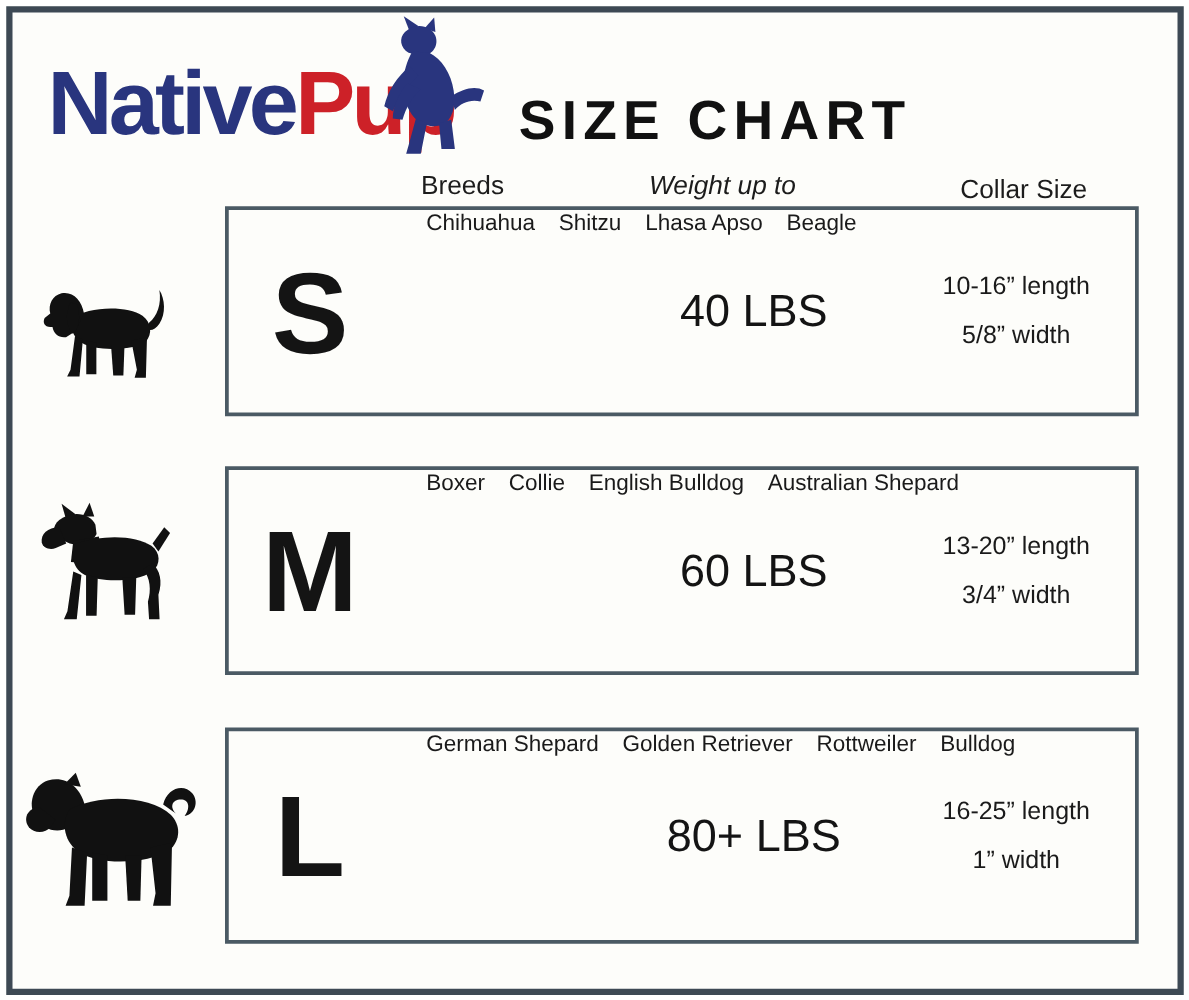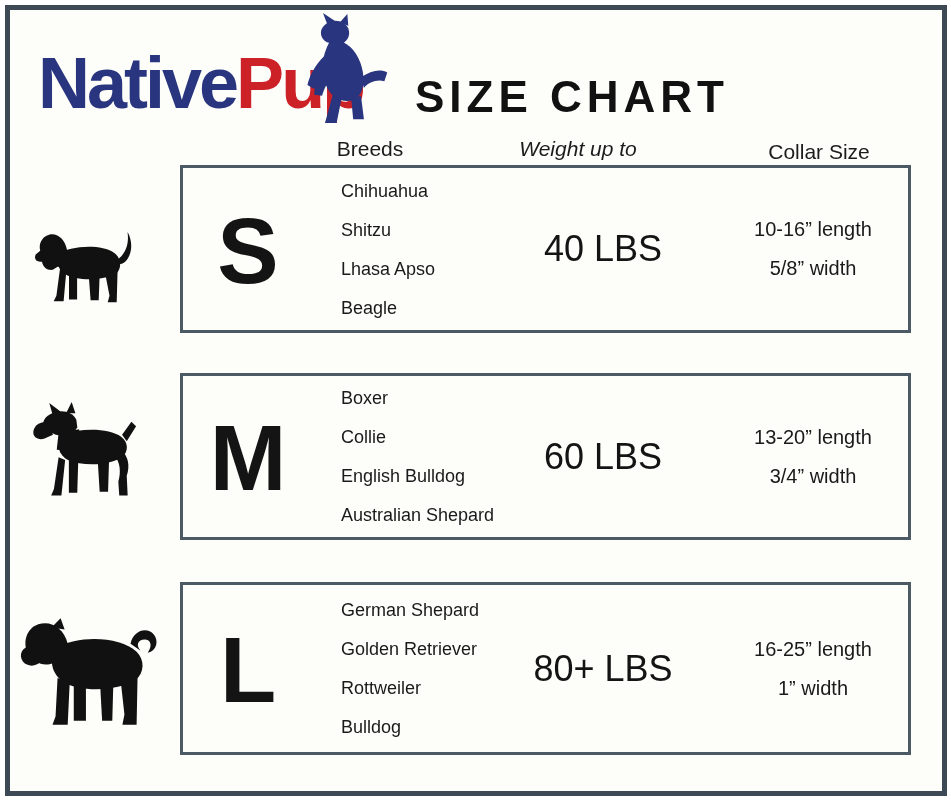--- a/index.html
+++ b/index.html
@@ -40,21 +40,21 @@
   .box-s{top:165px;height:168px;}
   .box-m{top:373px;height:167px;}
   .box-l{top:582px;height:173px;}
   .size-letter{
     position:absolute;left:15px;top:0;width:100px;height:100%;
     display:flex;align-items:center;justify-content:center;
     font-size:92px;font-weight:900;color:#141414;padding-top:4px;box-sizing:border-box;
   }
   .breed-list{
     position:absolute;left:158px;top:0;height:100%;
-    display:flex;flex-direction:column;justify-content:center;gap:19px;
+    display:flex;flex-direction:row;justify-content:center;gap:19px;
   }
   .breed-item{font-size:18px;line-height:20px;color:#1a1a1a;}
   .weight-cell{
     position:absolute;left:320px;width:200px;height:100%;
     display:flex;align-items:center;justify-content:center;
     font-size:36px;color:#141414;white-space:nowrap;
   }
   .collar-cell{
     position:absolute;left:530px;width:200px;height:100%;
     display:flex;flex-direction:column;align-items:center;justify-content:center;gap:16px;

